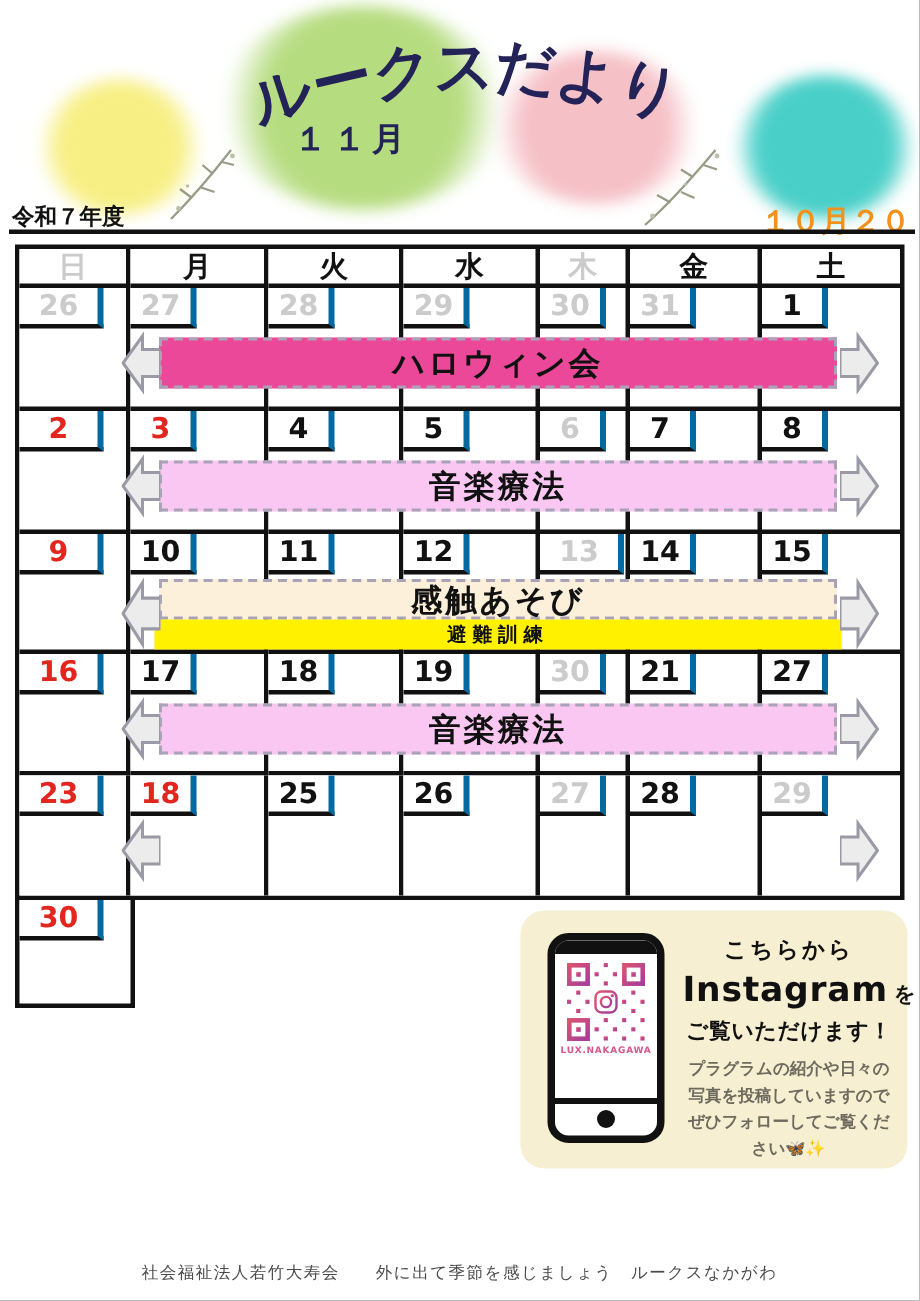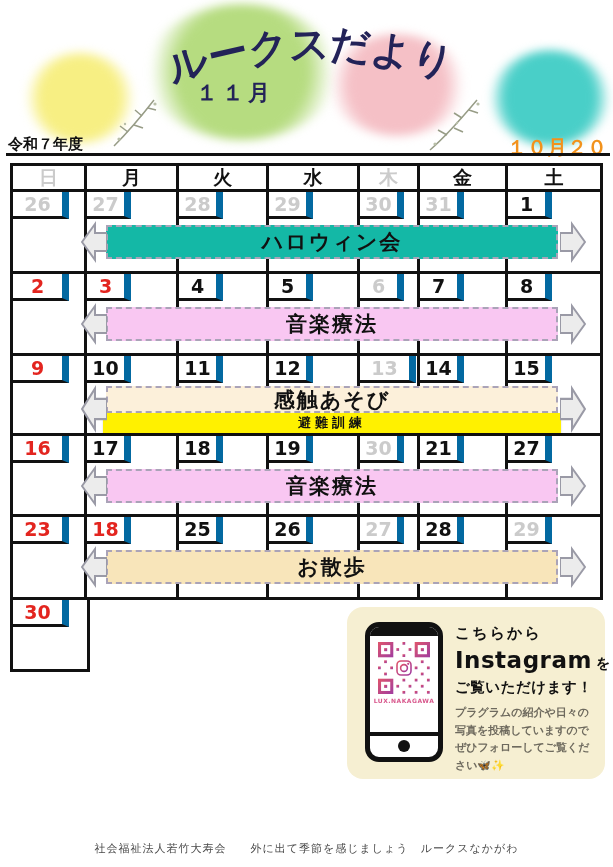--- a/index.html
+++ b/index.html
@@ -26,21 +26,21 @@
   .calendar{position:absolute;left:10px;top:163px;width:593px;height:437px;box-sizing:border-box;
             border:3px solid #111;background:#fff;z-index:2;}
   .dow{position:absolute;top:0;height:26px;box-sizing:border-box;border-right:3px solid #111;
        border-bottom:3px solid #111;display:flex;align-items:center;justify-content:center;
        font-weight:bold;font-size:19px;background:#fff;}
   .dow.last{border-right:none;}
   .dow[data-muted="true"]{color:var(--muted_gray,#cbcbcb);}
   .cell{position:absolute;box-sizing:border-box;border-right:3px solid #111;border-bottom:3px solid #111;background:#fff;}
   .cell.lastcol{border-right:none;}
   .cell.lastrow{border-bottom:none;}
-  .daybox{position:absolute;top:0;left:0;height:27px;box-sizing:border-box;border-right:7px solid #0369a1;
+  .daybox{position:absolute;top:0;left:0;height:27px;box-sizing:border-box;border-right:4px solid #0369a1;
           border-bottom:3px solid #111;display:flex;align-items:center;justify-content:center;
           font-weight:bold;font-size:19px;background:#fff;}
   [data-daytype="red"]{color:var(--holiday_red,#e3251f);}
   [data-daytype="gray"]{color:var(--muted_gray,#cbcbcb);}
   [data-daytype="black"]{color:#111;}
   .banner-group{position:absolute;z-index:5;}
   .banner{position:absolute;box-sizing:border-box;border:2px dashed var(--banner_border,#aaa3b8);
           display:flex;align-items:center;justify-content:center;font-weight:bold;font-size:21px;
           color:#111;letter-spacing:2px;}
   .banner.small{font-size:13px;letter-spacing:4px;border:none;box-shadow:0 1px 2px rgba(0,0,0,.15);}
@@ -56,21 +56,21 @@
          border-radius:16px;z-index:3;}
   .phone{position:absolute;left:18px;top:15px;width:78px;height:140px;box-sizing:border-box;
          border:5px solid #111;border-radius:14px;background:#fff;overflow:hidden;}
   .phone-topband{position:absolute;top:0;left:0;right:0;height:9px;background:#111;}
   .phone-line{position:absolute;bottom:21px;left:0;right:0;height:4px;background:#111;}
   .phone-home{position:absolute;bottom:5px;left:50%;transform:translateX(-50%);width:12px;height:12px;
               border-radius:50%;background:#111;}
   .qr{position:absolute;top:15px;left:50%;transform:translateX(-50%);width:52px;height:52px;}
   .qr-label{position:absolute;top:70px;left:0;width:100%;text-align:center;font-size:6px;
             font-weight:bold;color:var(--qr_pink,#d8578c);letter-spacing:.5px;}
-  .insta-text{position:absolute;left:108px;top:17px;width:142px;}
+  .insta-text{position:absolute;left:108px;top:17px;width:142px;text-align:center;}
   .insta-lead{font-size:15px;font-weight:bold;letter-spacing:2px;}
   .insta-brandrow{margin-top:4px;display:flex;align-items:baseline;}
   .insta-brand{font-size:23px;font-weight:bold;letter-spacing:.5px;}
   .insta-particle{font-size:14px;font-weight:bold;margin-left:4px;}
   .insta-line3{margin-top:5px;font-size:14.5px;font-weight:bold;letter-spacing:.5px;}
   .insta-body{margin-top:7px;font-size:11px;line-height:1.6;color:#6e6a5e;font-weight:bold;}
   
   .footer{position:absolute;left:0;top:841px;width:100%;text-align:center;font-size:11px;color:#4a4a4a;
           letter-spacing:1px;z-index:2;}
 </style>
@@ -151,21 +151,21 @@
         <div class="cell" style="left: 347px; top: 26px; width: 60px; height: 82px;">
           <div class="daybox" data-daytype="gray" style="width: 44px;">30</div>
         </div>
         <div class="cell" style="left: 407px; top: 26px; width: 88px; height: 82px;">
           <div class="daybox" data-daytype="gray" style="width: 44px;">31</div>
         </div>
         <div class="cell lastcol" style="left: 495px; top: 26px; width: 92px; height: 82px;">
           <div class="daybox" data-daytype="black" style="width: 44px;">1</div>
         </div>
         <div class="banner-group" style="left: 0px; top: 26px; width: 587px; height: 82px;">
-          <div class="banner" style="left: 93px; width: 452px; top: 33px; height: 34px; background: #14b8a6;">ハロウィン会</div>
+          <div class="banner" style="left: 93px; width: 452px; top: 33px; height: 34px; background: #ec4899;">ハロウィン会</div>
           <svg class="arrow" style="left:68px;top:28px" width="26" height="44" viewBox="0 0 26 44" preserveAspectRatio="none">
             <polygon points="26,13 14,13 14,4 1,22 14,40 14,31 26,31" fill="#ececec" stroke="#9a9aa6" stroke-width="2"></polygon>
           </svg>
           <svg class="arrow" style="left:547px;top:28px" width="26" height="44" viewBox="0 0 26 44" preserveAspectRatio="none">
             <polygon points="0,13 12,13 12,4 25,22 12,40 12,31 0,31" fill="#ececec" stroke="#9a9aa6" stroke-width="2"></polygon>
           </svg>
         </div>
         <div class="cell" style="left: 0px; top: 108px; width: 74px; height: 82px;">
           <div class="daybox" data-daytype="red" style="width: 56px;">2</div>
         </div>
@@ -272,21 +272,20 @@
         <div class="cell lastrow" style="left: 347px; top: 351px; width: 60px; height: 80px;">
           <div class="daybox" data-daytype="gray" style="width: 44px;">27</div>
         </div>
         <div class="cell lastrow" style="left: 407px; top: 351px; width: 88px; height: 80px;">
           <div class="daybox" data-daytype="black" style="width: 44px;">28</div>
         </div>
         <div class="cell lastcol lastrow" style="left: 495px; top: 351px; width: 92px; height: 80px;">
           <div class="daybox" data-daytype="gray" style="width: 44px;">29</div>
         </div>
         <div class="banner-group" style="left: 0px; top: 351px; width: 587px; height: 80px;">
-          <div class="banner" style="left: 93px; width: 452px; top: 33px; height: 34px; background: rgb(248, 229, 186);">お散歩</div>
           <svg class="arrow" style="left:68px;top:28px" width="26" height="44" viewBox="0 0 26 44" preserveAspectRatio="none">
             <polygon points="26,13 14,13 14,4 1,22 14,40 14,31 26,31" fill="#ececec" stroke="#9a9aa6" stroke-width="2"></polygon>
           </svg>
           <svg class="arrow" style="left:547px;top:28px" width="26" height="44" viewBox="0 0 26 44" preserveAspectRatio="none">
             <polygon points="0,13 12,13 12,4 25,22 12,40 12,31 0,31" fill="#ececec" stroke="#9a9aa6" stroke-width="2"></polygon>
           </svg>
         </div>
       </div>
   </div>
 

